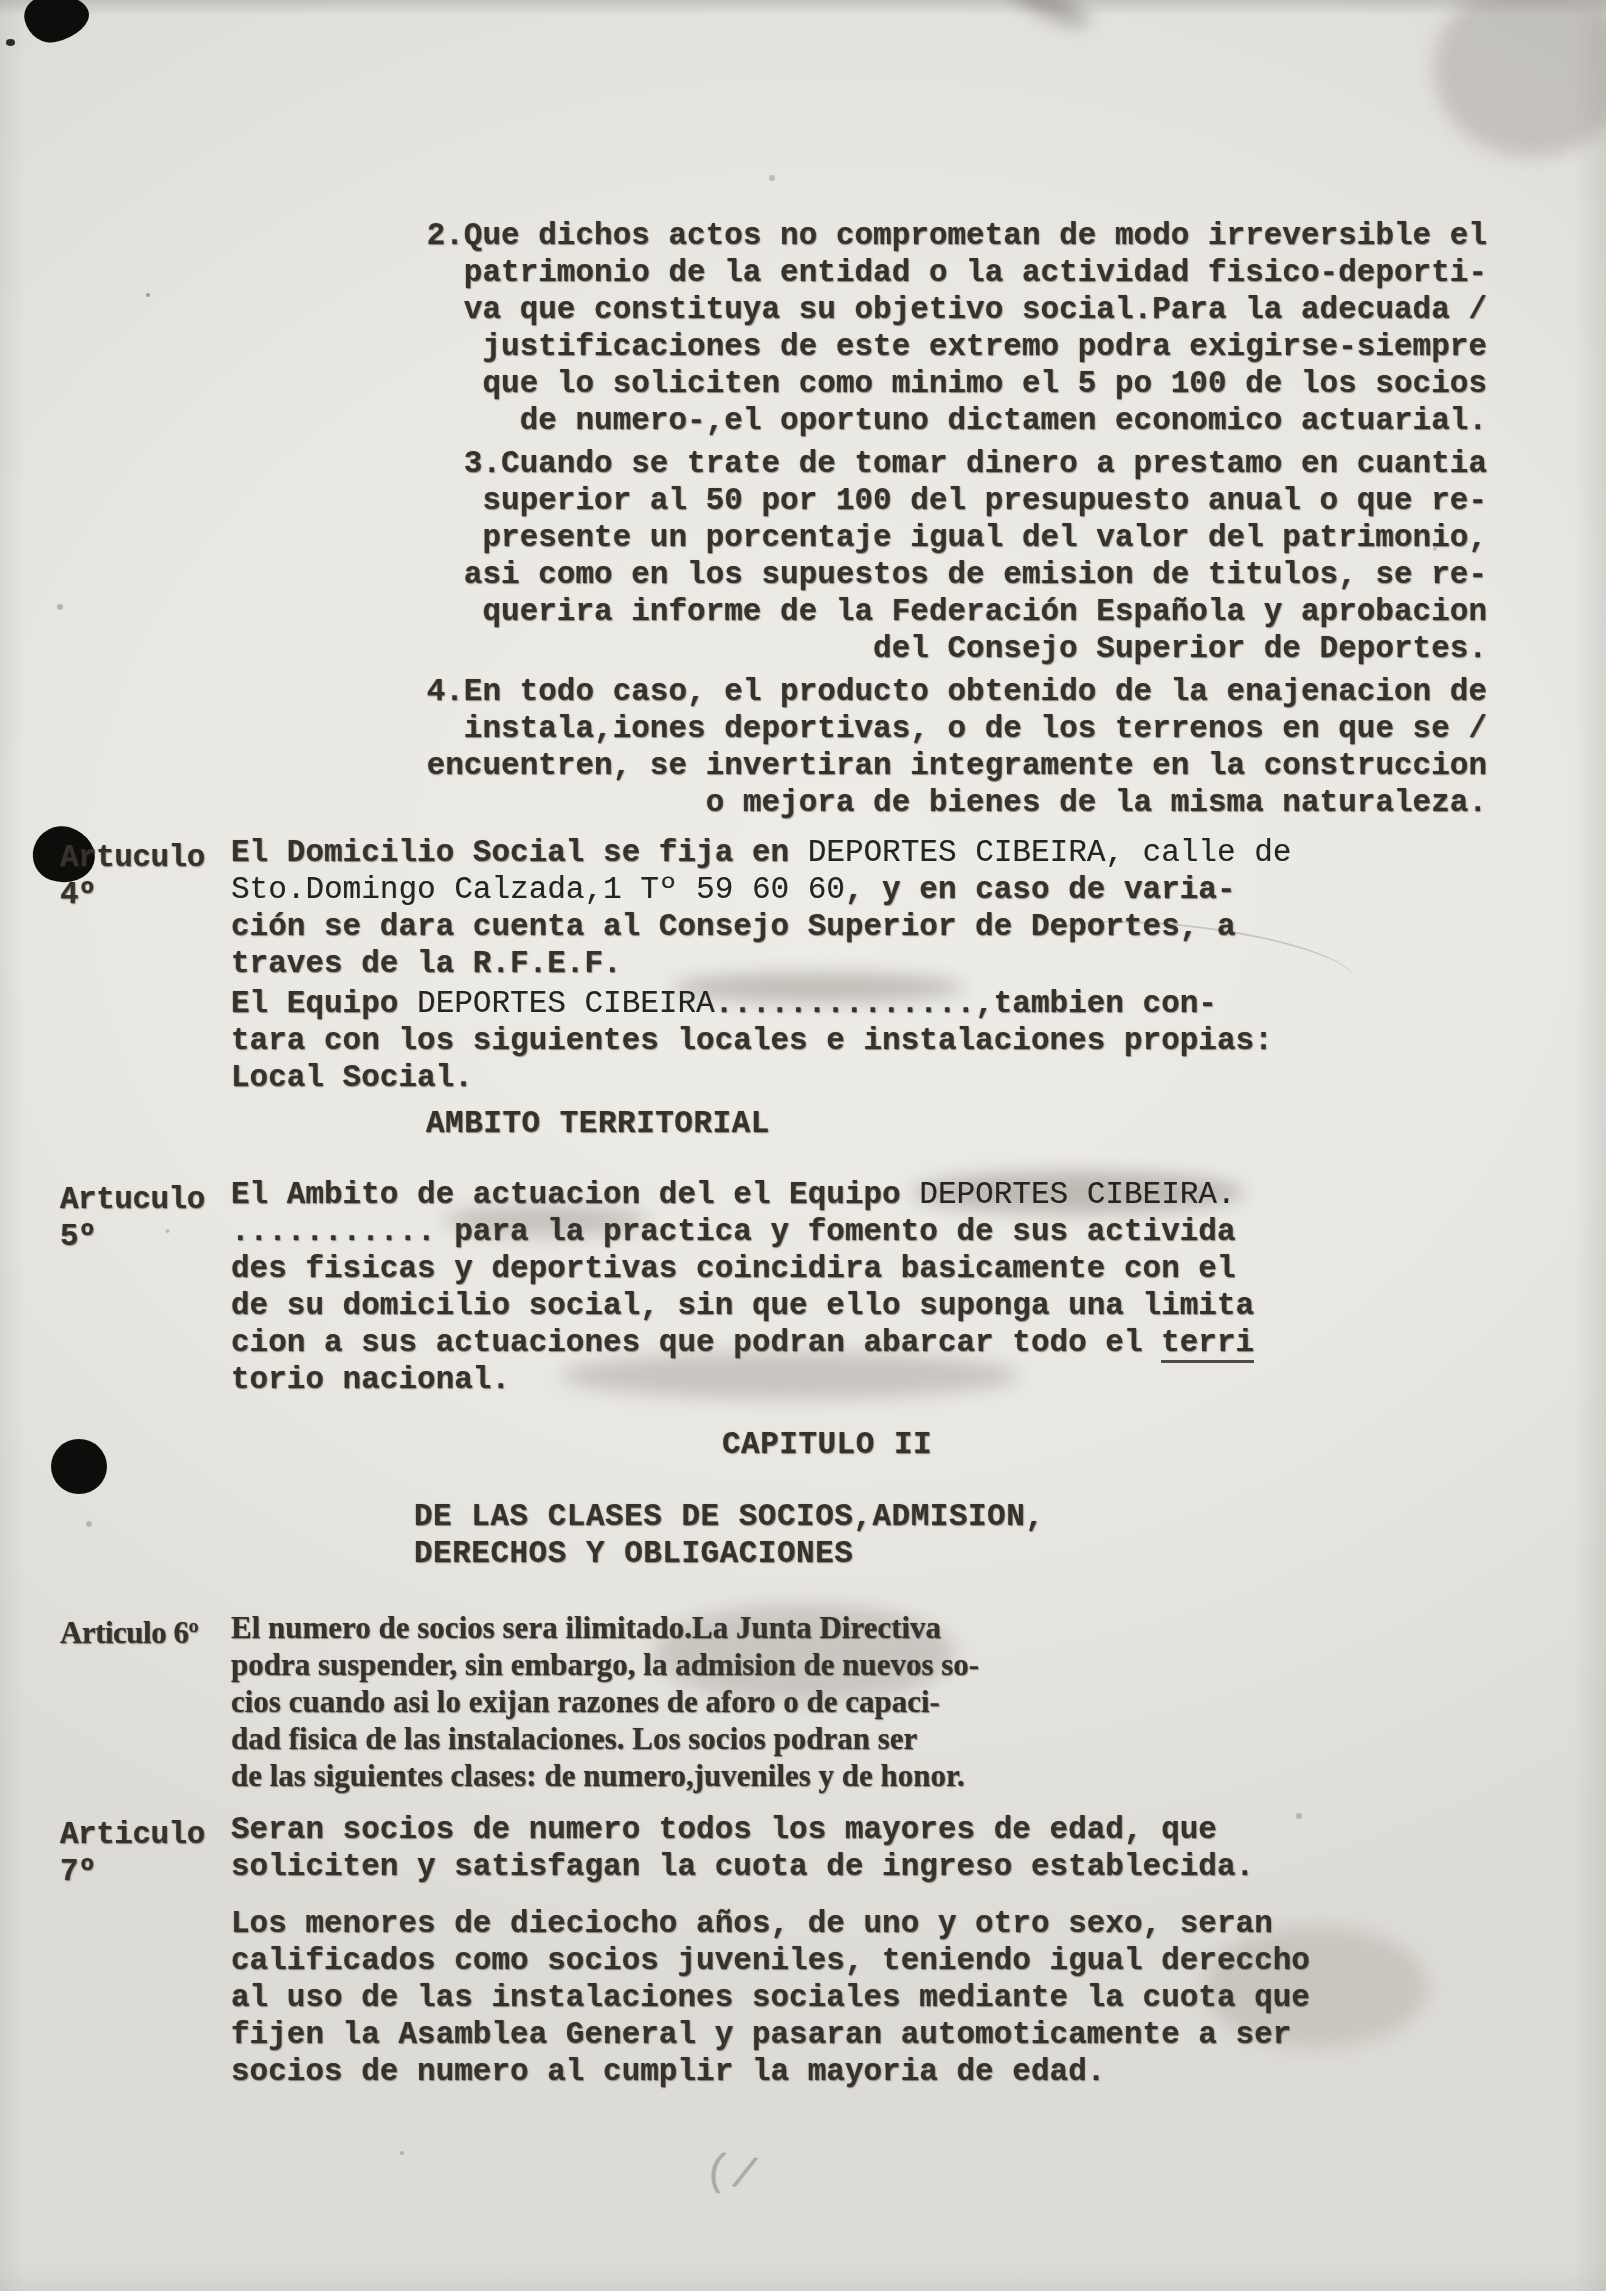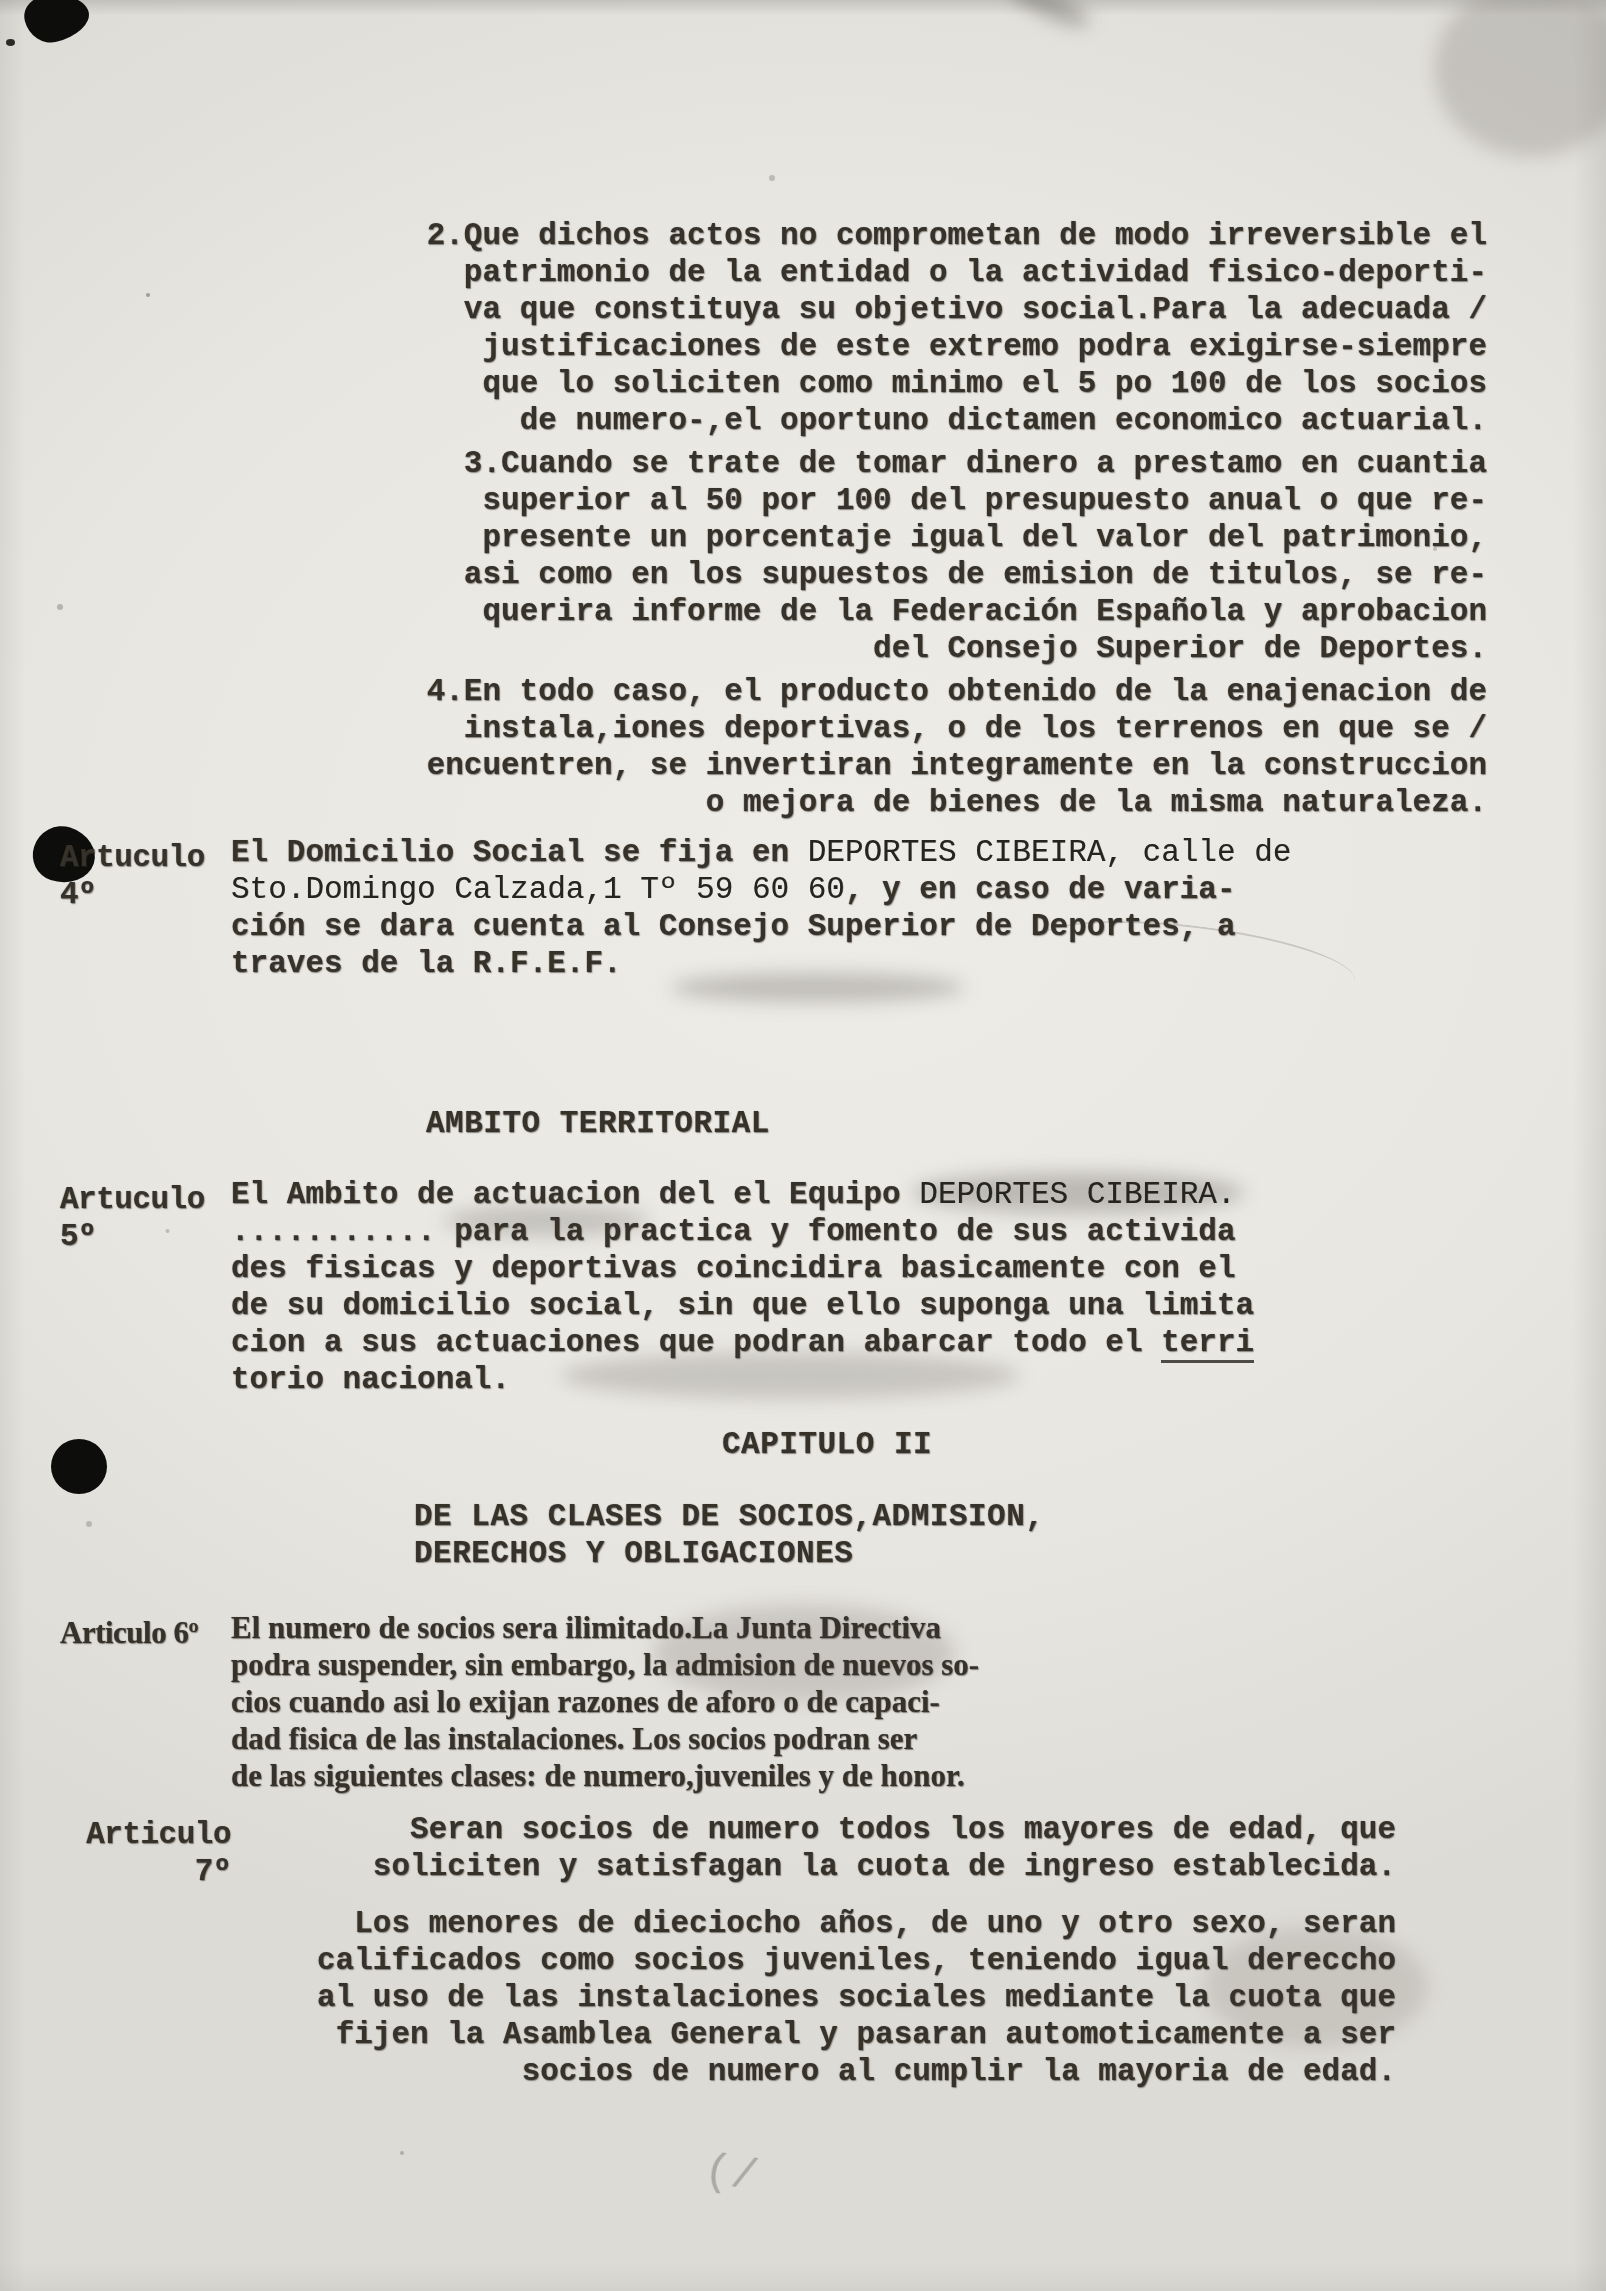--- a/index.html
+++ b/index.html
@@ -89,20 +89,23 @@
 <div class="blob hole-punch-1"></div>
 <div class="smudge sm1"></div>
 <div class="scratch"></div>
 <div class="row" style="top:834px;">
   <div class="typed row-label">Artuculo 4º</div>
   <div class="row-body">
     <div class="typed"><span>El Domicilio Social se fija en </span><span class="filled">DEPORTES CIBEIRA, calle de
 Sto.Domingo Calzada,1 Tº 59 60 60</span><span>, y en caso de varia-
 ción se dara cuenta al Consejo Superior de Deportes, a
 traves de la R.F.E.F.</span></div>
+    <div class="typed" style="margin-top:2.9px;"><span>El Equipo </span><span class="filled">DEPORTES CIBEIRA</span><span>..............,tambien con-
+tara con los siguientes locales e instalaciones propias:
+Local Social.</span></div>
   </div>
 </div>
 
 <div class="typed heading abs" style="top:1105px;left:426px;">AMBITO TERRITORIAL</div>
 
 <div class="smudge sm2"></div>
 <div class="smudge sm3"></div>
 <div class="smudge sm4"></div>
 <div class="row" style="top:1176px;">
   <div class="typed row-label">Artuculo 5º</div>
@@ -127,21 +130,21 @@
   <div class="row-body">
     <div class="typed">El numero de socios sera ilimitado.La Junta Directiva
 podra suspender, sin embargo, la admision de nuevos so-
 cios cuando asi lo exijan razones de aforo o de capaci-
 dad fisica de las instalaciones. Los socios podran ser
 de las siguientes clases: de numero,juveniles y de honor.</div>
   </div>
 </div>
 
 <div class="smudge sm6"></div>
-<div class="row" style="top:1811px;text-align:right;">
+<div class="row" style="top:1811px;">
   <div class="typed row-label">Articulo 7º</div>
   <div class="row-body">
     <div class="typed">Seran socios de numero todos los mayores de edad, que
 soliciten y satisfagan la cuota de ingreso establecida.</div>
     <div class="typed" style="margin-top:19.5px;">Los menores de dieciocho años, de uno y otro sexo, seran
 calificados como socios juveniles, teniendo igual dereccho
 al uso de las instalaciones sociales mediante la cuota que
 fijen la Asamblea General y pasaran automoticamente a ser
 socios de numero al cumplir la mayoria de edad.</div>
   </div>

